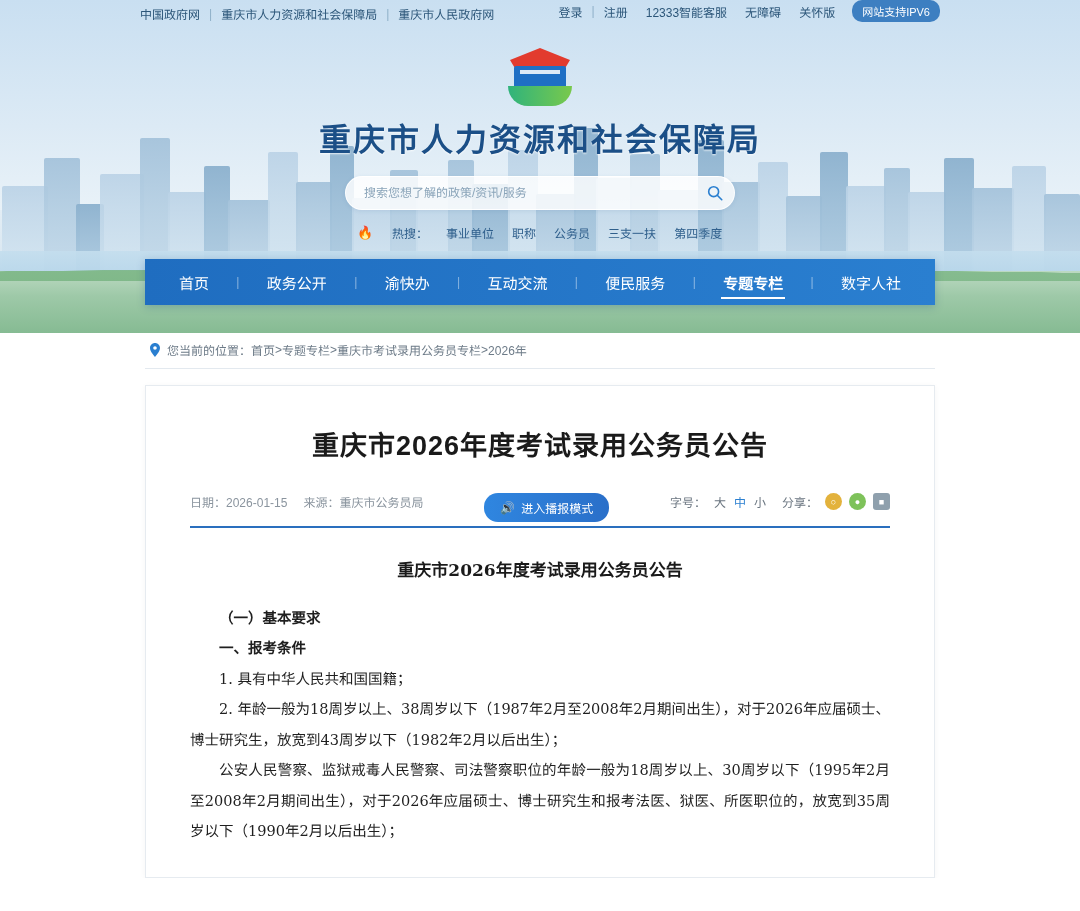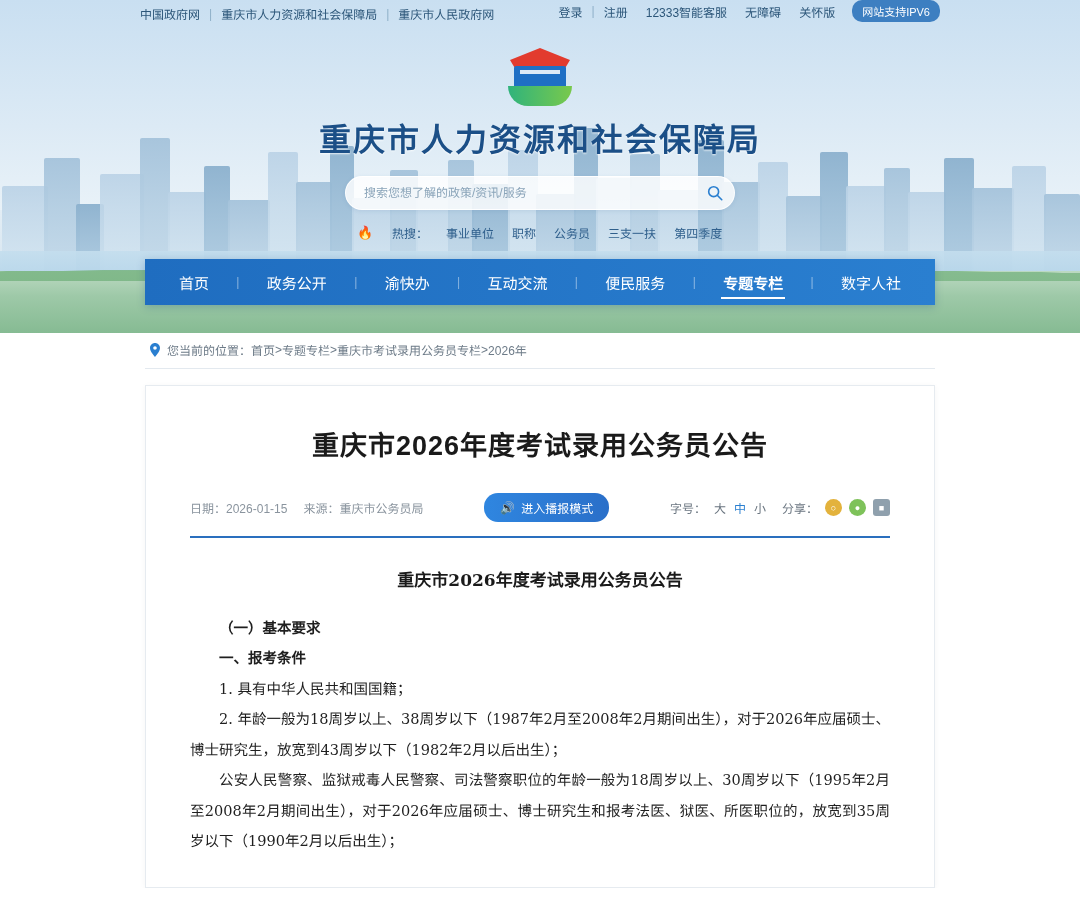--- a/index.html
+++ b/index.html
@@ -203,23 +203,23 @@
   }
   h1.doc-title {
     text-align: center;
     font-size: 27px;
     color: #1a1a1a;
     font-weight: 700;
     margin: 4px 0 30px;
     letter-spacing: 1px;
   }
   .meta {
-    display: flex; align-items: center;
+    display: flex; align-items: flex-start;
     font-size: 12px; color: #8a949e;
-    padding-bottom: 14px;
+    padding-bottom: 4px;
     border-bottom: 2px solid #2a6fbe;
     gap: 16px;
   }
   .meta .date, .meta .source { white-space: nowrap; }
   .meta .spacer { flex: 1; }
   .broadcast-btn {
     background: linear-gradient(90deg,#2f86e0,#2a6fc9);
     color: #fff; border: 0; border-radius: 14px;
     font-size: 12px; padding: 6px 16px;
     display: inline-flex; align-items: center; gap: 6px;

